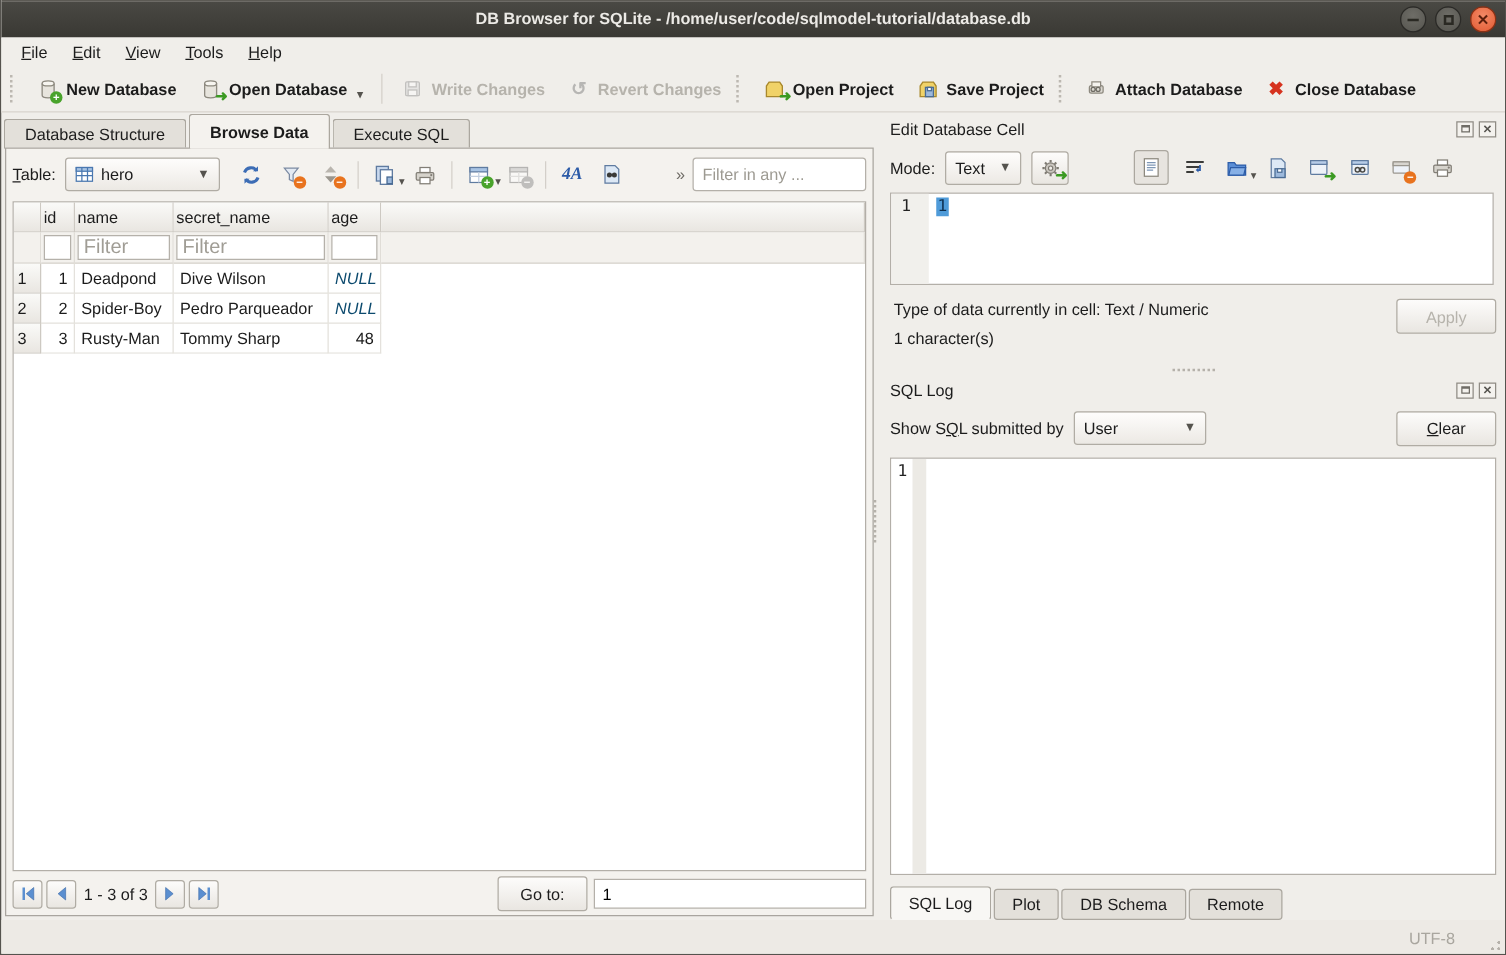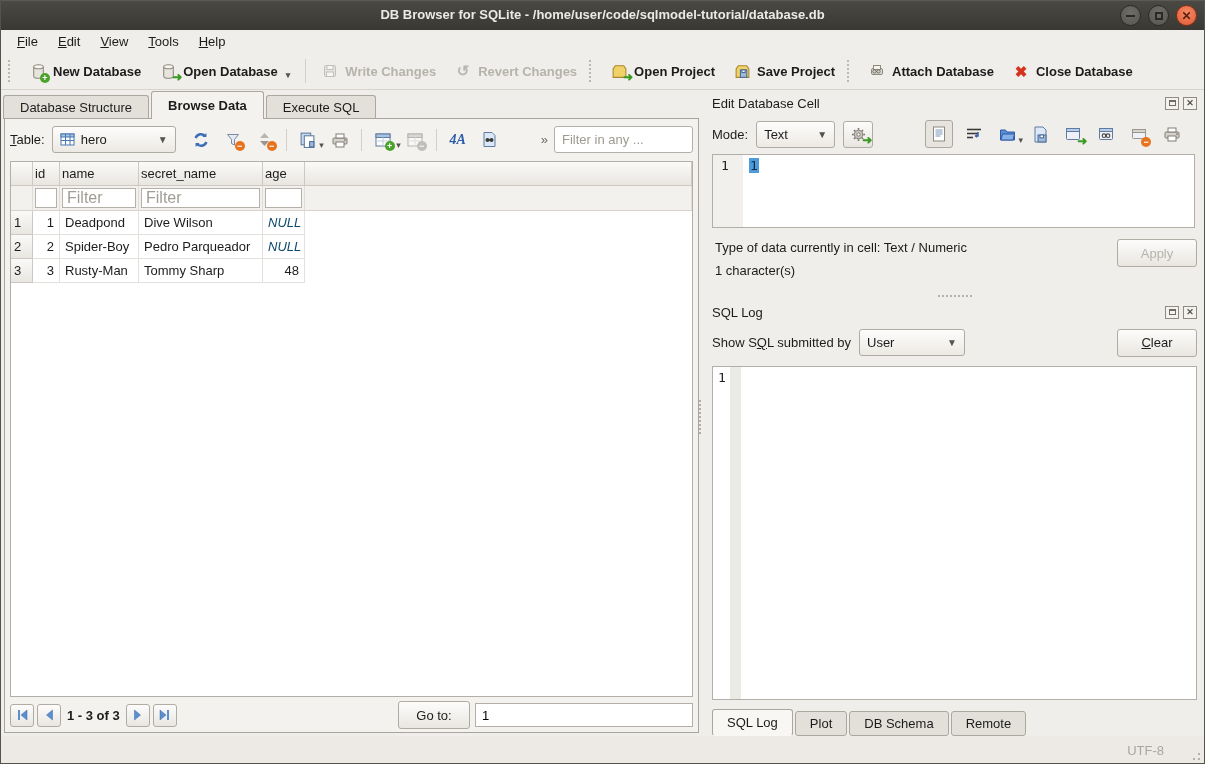--- a/index.html
+++ b/index.html
@@ -147,21 +147,21 @@
   .td.null { color:#0c4a6e; font-style:italic; text-align:right; }
   .grid-rest { flex:1; background:#fff; }
 
   
   .nav-row { display:flex; align-items:center; padding-top:6px; flex:none; height:30px; }
   .nav-btn {
     width:24px; height:23px; border:1px solid #b0aca4; border-radius:3px;
     background:linear-gradient(#fdfcfb,#e9e6e1);
     display:flex; align-items:center; justify-content:center; margin-right:3px; cursor:default;
   }
-  .nav-pos { margin:0 6px 0 3px;font-weight:bold; }
+  .nav-pos { margin:0 6px 0 3px; }
   .spacer { flex:1; }
   .btn {
     border:1px solid #b0aca4; border-radius:3px;
     background:linear-gradient(#fdfcfb,#e9e6e1);
     padding:3px 16px; height:28px; cursor:default; font-size:13px;
     display:inline-flex; align-items:center; justify-content:center;
   }
   .goto-input { width:218px; height:24px; border:1px solid #b4b0a9; padding:0 6px; font-size:13px; margin-left:5px; background:#fff; }
 
   
@@ -574,21 +574,21 @@
       <div class="dock-btn">
           <div class="float-glyph"></div>
         </div>
       <div class="dock-btn">
           <div class="close-glyph">✕</div>
         </div>
     </div>
 
     <div class="mode-row">
       <span>Mode:</span>
-      <div class="combo" style="width:79px">
+      <div class="combo" style="width:61px">
         <span>Text</span>
         <span class="caret">▼</span>
       </div>
       <div class="tool-btn">
         <span class="ic">
           <svg width="15" height="15" viewBox="0 0 16 16">
               <circle cx="8" cy="8" r="4.5" fill="#cac6bf" stroke="#7e7a72"></circle>
               <circle cx="8" cy="8" r="1.8" fill="#f2f0ec" stroke="#7e7a72"></circle>
               <g stroke="#7e7a72" stroke-width="1.8">
                 <line x1="8" y1="1" x2="8" y2="3"></line>

